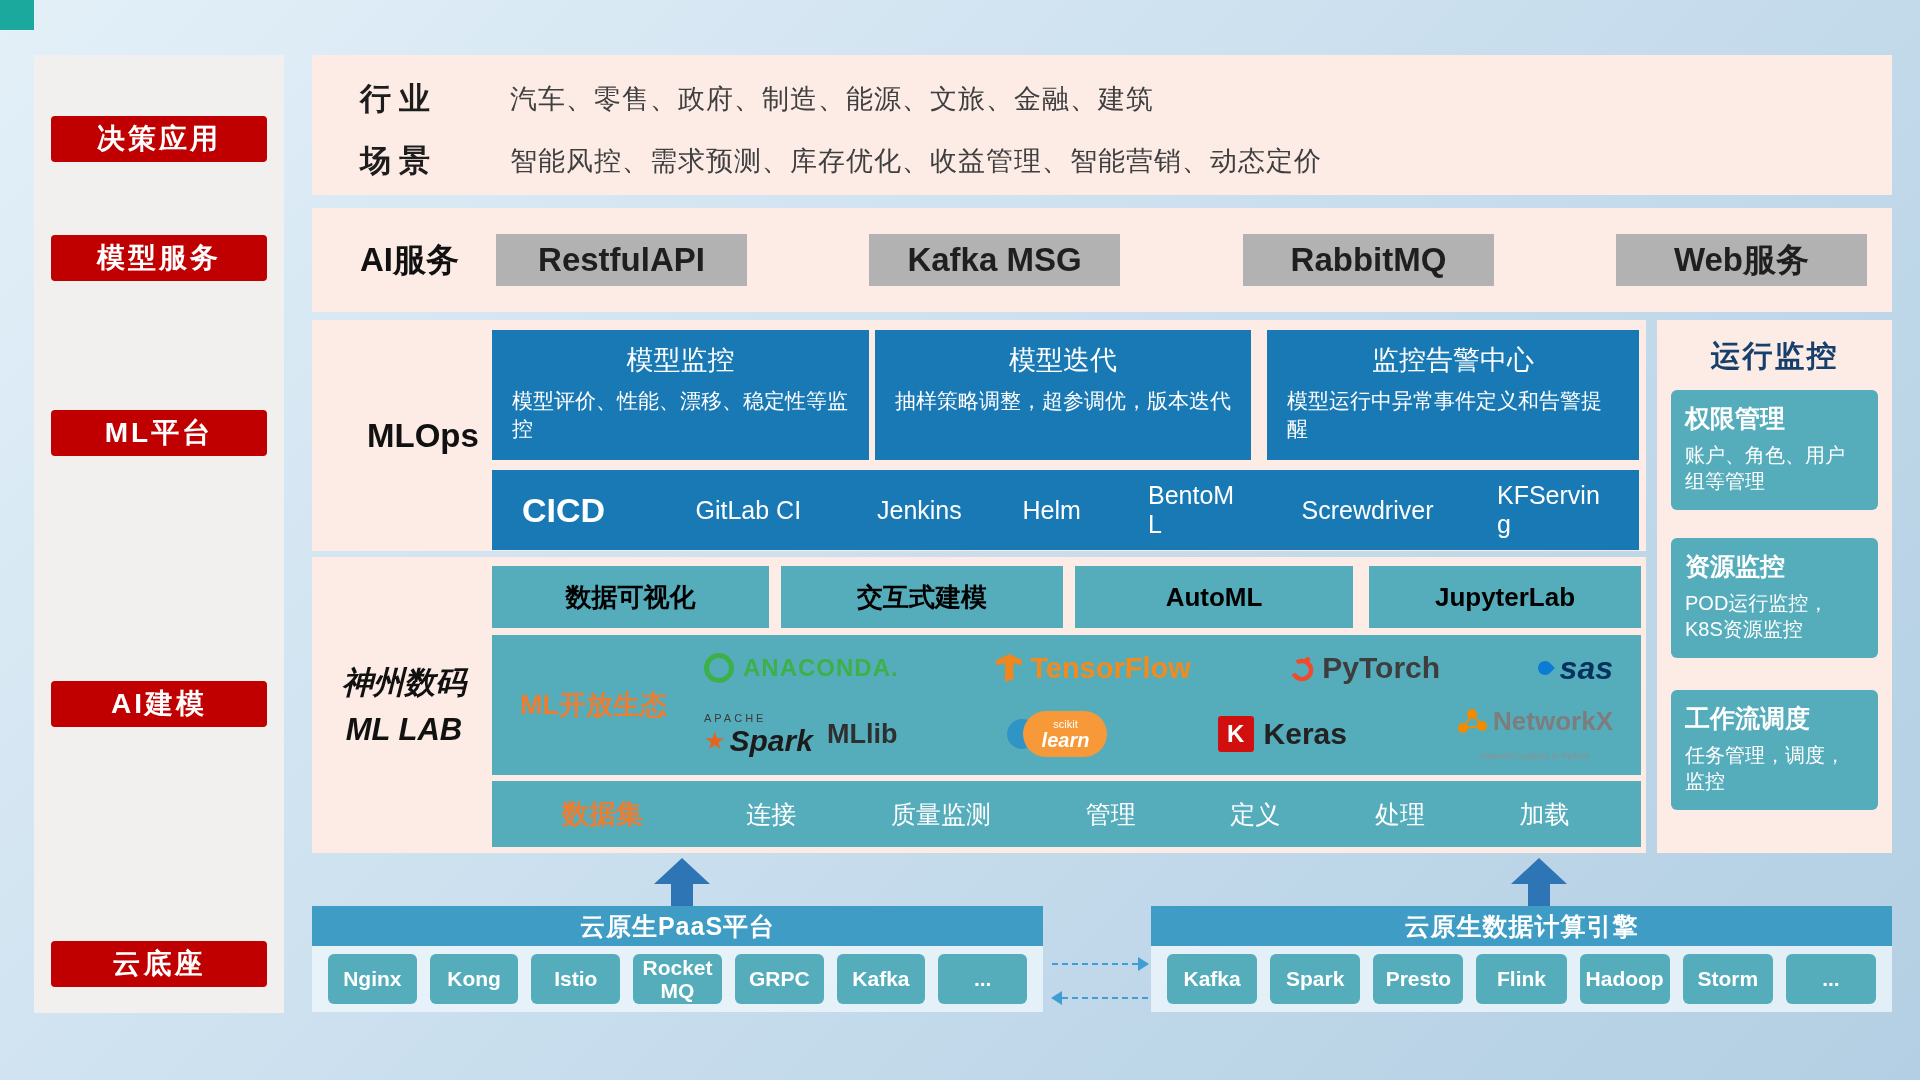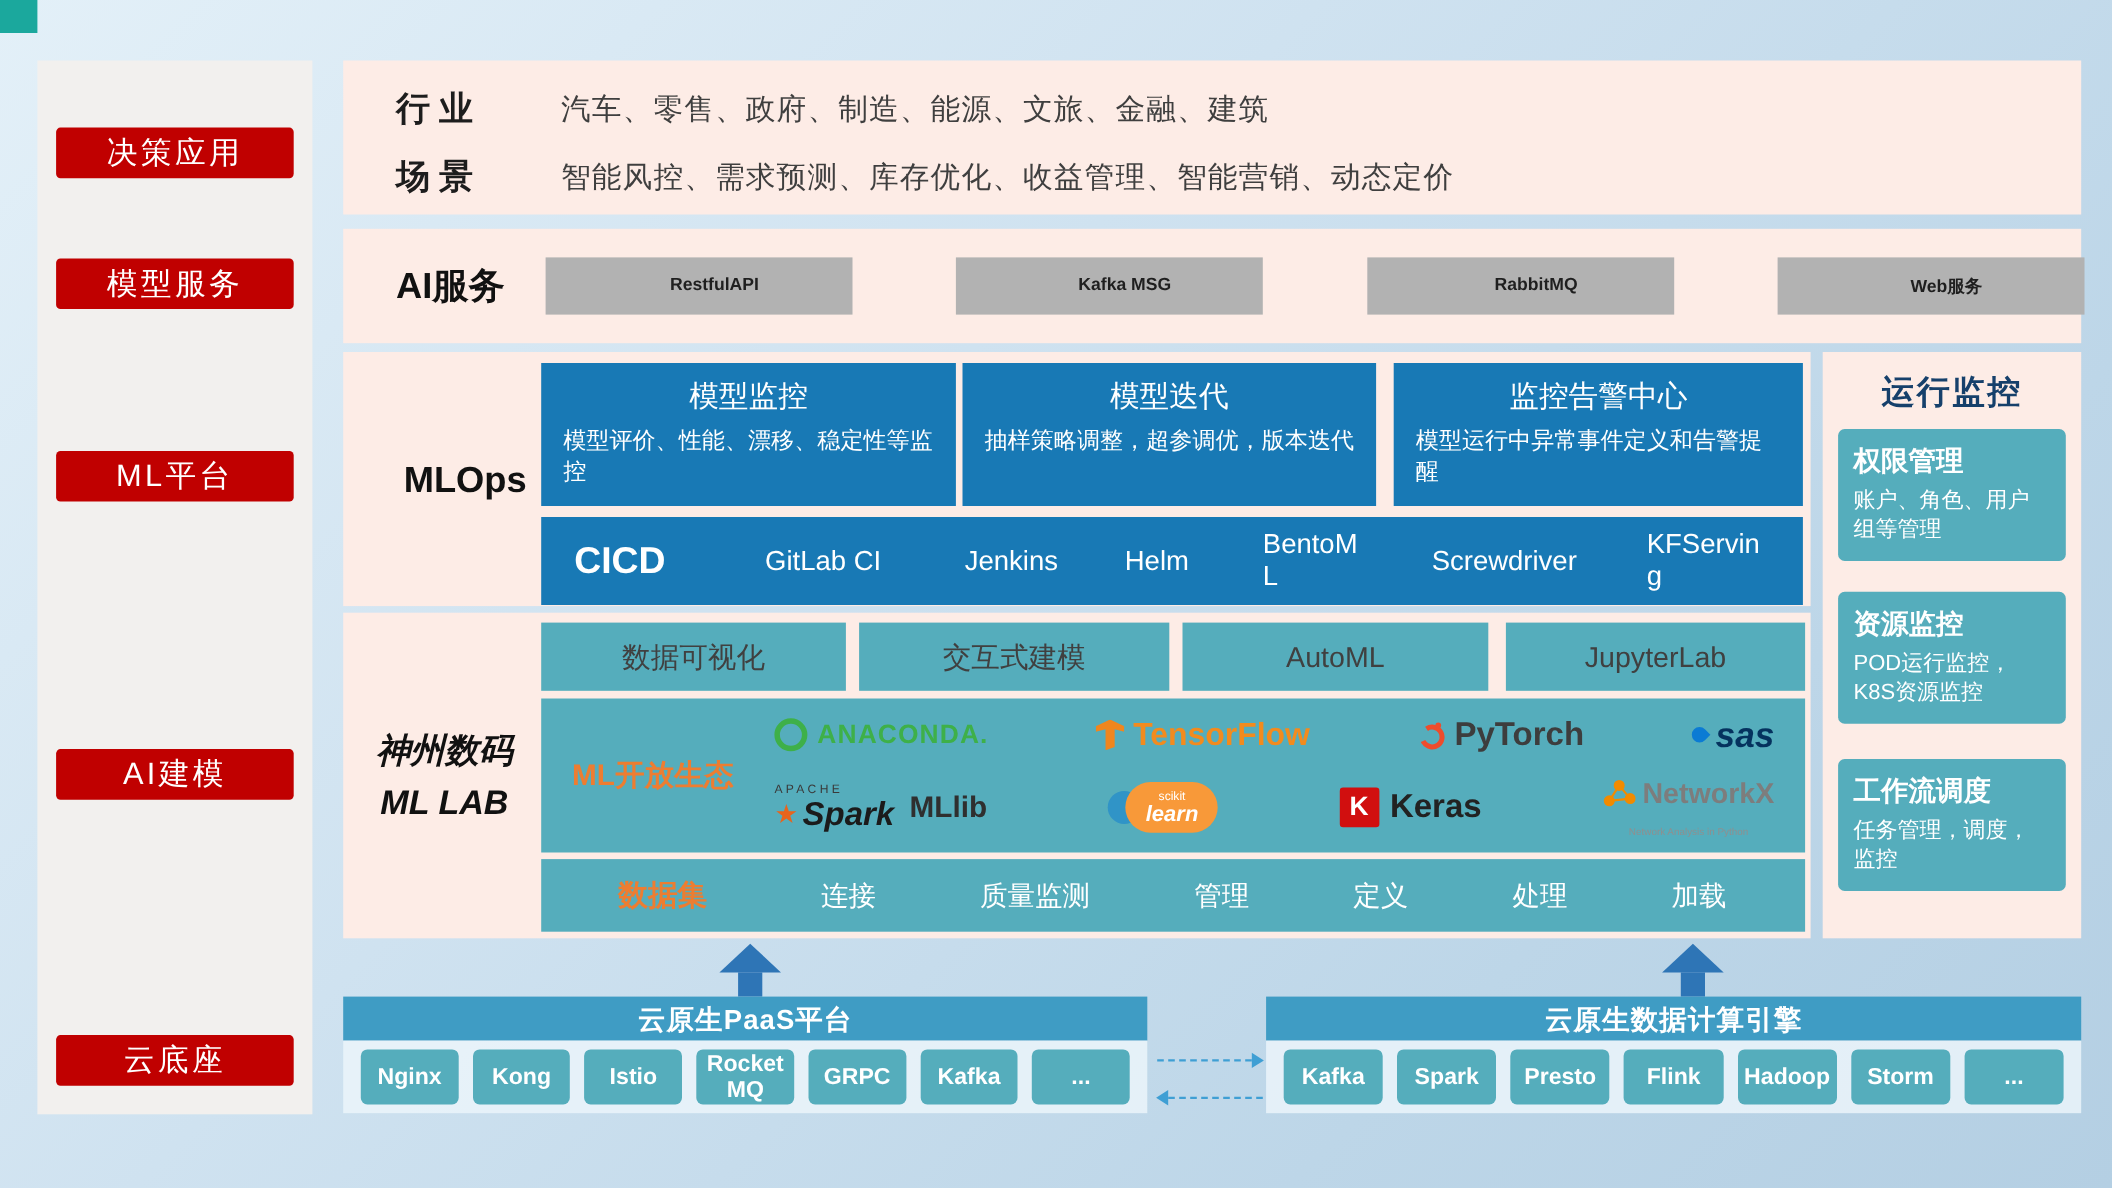--- a/index.html
+++ b/index.html
@@ -3,51 +3,51 @@
 <meta charset="utf-8">
 <style>
   html,body{margin:0;padding:0;background:#b9d3e6;}
   .canvas{position:relative;width:1920px;height:1080px;overflow:hidden;
     background:linear-gradient(135deg,#e3f0f8 0%,#cfe2f0 40%,#bdd6e8 75%,#b4cfe3 100%);
     font-family:"Liberation Sans","DejaVu Sans",sans-serif;}
   .corner{position:absolute;left:0;top:0;width:34px;height:30px;background:#1ba89d;}
   
   .sidebar{position:absolute;left:34px;top:55px;width:250px;height:958px;background:#f2f0ee;}
   .side-btn{position:absolute;left:17px;width:216px;height:46px;background:#c00000;color:#fff;
-    font-weight:normal;font-size:28px;display:flex;align-items:center;justify-content:center;
+    font-weight:bold;font-size:28px;display:flex;align-items:center;justify-content:center;
     border-radius:4px;letter-spacing:3px;}
   
   .panel{position:absolute;background:#fdece6;}
   
   #row-industry{left:312px;top:55px;width:1580px;height:140px;}
   .ind-line{position:absolute;left:48px;height:44px;display:flex;align-items:center;}
   .ind-label{width:150px;font-size:31px;font-weight:bold;color:#1d1d1d;letter-spacing:8px;}
   .ind-text{font-size:27px;color:#3f3f3f;letter-spacing:1px;}
   
   #row-ai{left:312px;top:208px;width:1580px;height:104px;}
   .big-label{position:absolute;left:48px;top:0;height:100%;display:flex;align-items:center;
     font-size:33px;font-weight:bold;color:#111;}
   .gray-btn{position:absolute;top:26px;height:52px;background:#b2b2b2;color:#1f1f1f;font-weight:bold;
-    font-size:16px;display:flex;align-items:center;justify-content:center;padding-left:28px;}
+    font-size:33px;display:flex;align-items:center;justify-content:center;}
   
   #row-mlops{left:312px;top:320px;width:1334px;height:231px;}
   .bcard{position:absolute;top:10px;height:130px;background:#1879b5;color:#fff;padding:12px 20px;box-sizing:border-box;}
   .bcard .t{text-align:center;font-size:27px;font-weight:normal;margin-bottom:9px;}
   .bcard .d{font-size:21px;line-height:1.35;}
   .cicd{position:absolute;left:180px;top:150px;width:1147px;height:80px;background:#1879b5;color:#fff;
     display:flex;align-items:center;justify-content:space-between;padding:0 30px;box-sizing:border-box;}
   .cicd-label{font-size:34px;font-weight:bold;width:120px;}
   .ci-item{font-size:25px;word-break:break-all;line-height:1.15;}
   .ci-1{width:128px;} .ci-2{width:92px;} .ci-3{width:72px;} .ci-4{width:100px;} .ci-5{width:142px;} .ci-6{width:112px;}
   
   #row-lab{left:312px;top:557px;width:1334px;height:296px;}
   .lab-label{position:absolute;left:8px;top:0;width:168px;height:100%;display:flex;flex-direction:column;
     justify-content:center;gap:8px;font-size:31px;font-weight:bold;color:#111;text-align:center;font-style:italic;}
   .teal-btn{position:absolute;top:9px;height:62px;background:#55adbc;display:flex;align-items:center;
-    justify-content:center;color:#404040;font-weight:normal;font-size:26px;}
+    justify-content:center;color:#000000;font-weight:bold;font-size:26px;}
   .eco{position:absolute;left:180px;top:78px;width:1149px;height:140px;background:#55adbc;}
   .eco-label{position:absolute;left:28px;top:0;height:100%;display:flex;align-items:center;
     font-size:27px;font-weight:bold;color:#ed7d31;}
   .eco-logos{position:absolute;left:212px;top:4px;right:10px;bottom:4px;display:flex;flex-direction:column;justify-content:space-around;}
   .logo-row{display:flex;align-items:center;justify-content:space-between;padding-right:18px;}
   .logo{display:flex;align-items:center;}
   .anaconda-ring{width:20px;height:20px;border:5px solid #3eb049;border-radius:50%;margin-right:9px;}
   .anaconda-text{color:#3eb049;font-weight:bold;font-size:24px;letter-spacing:1px;}
   .tf-icon{width:26px;height:28px;background:#f0861e;margin-right:8px;
     clip-path:polygon(0 22%,50% 0,100% 22%,100% 40%,66% 32%,66% 90%,34% 100%,34% 32%,0 40%);}

